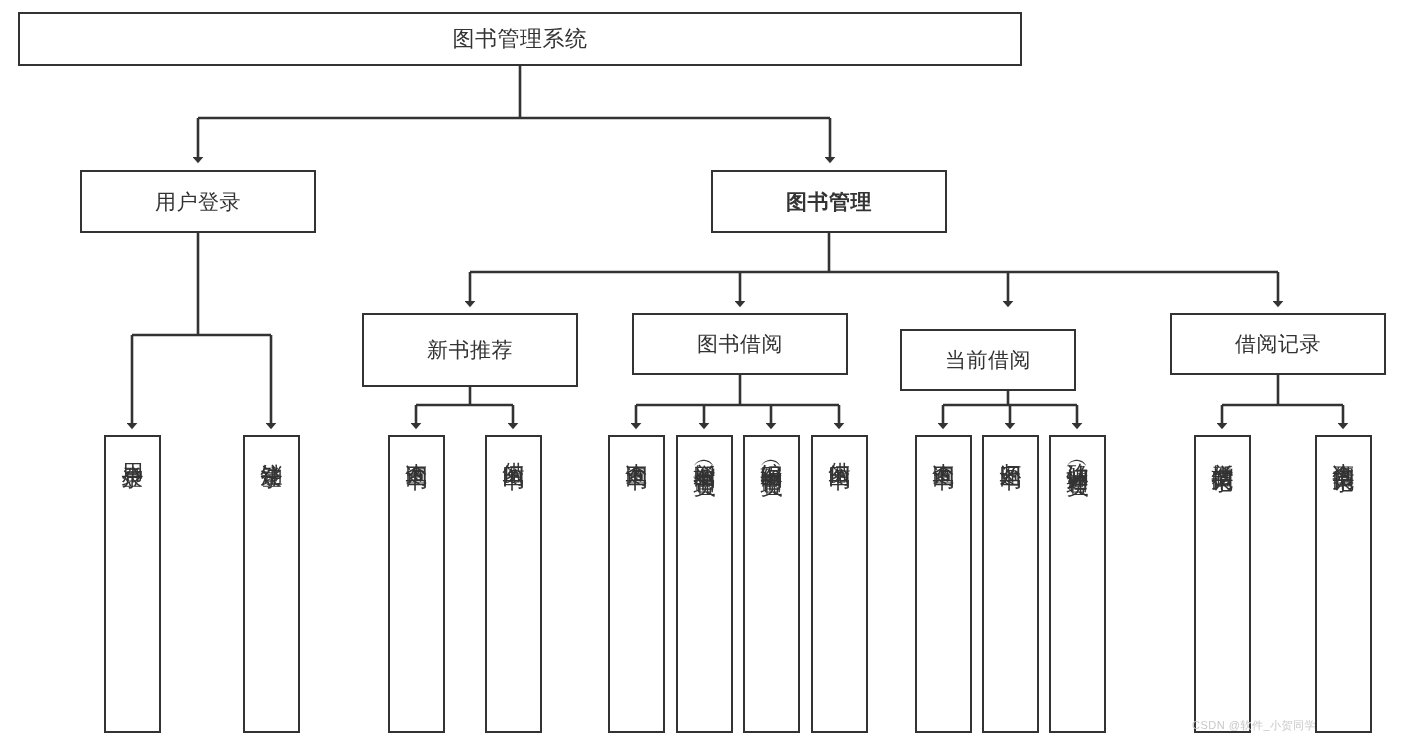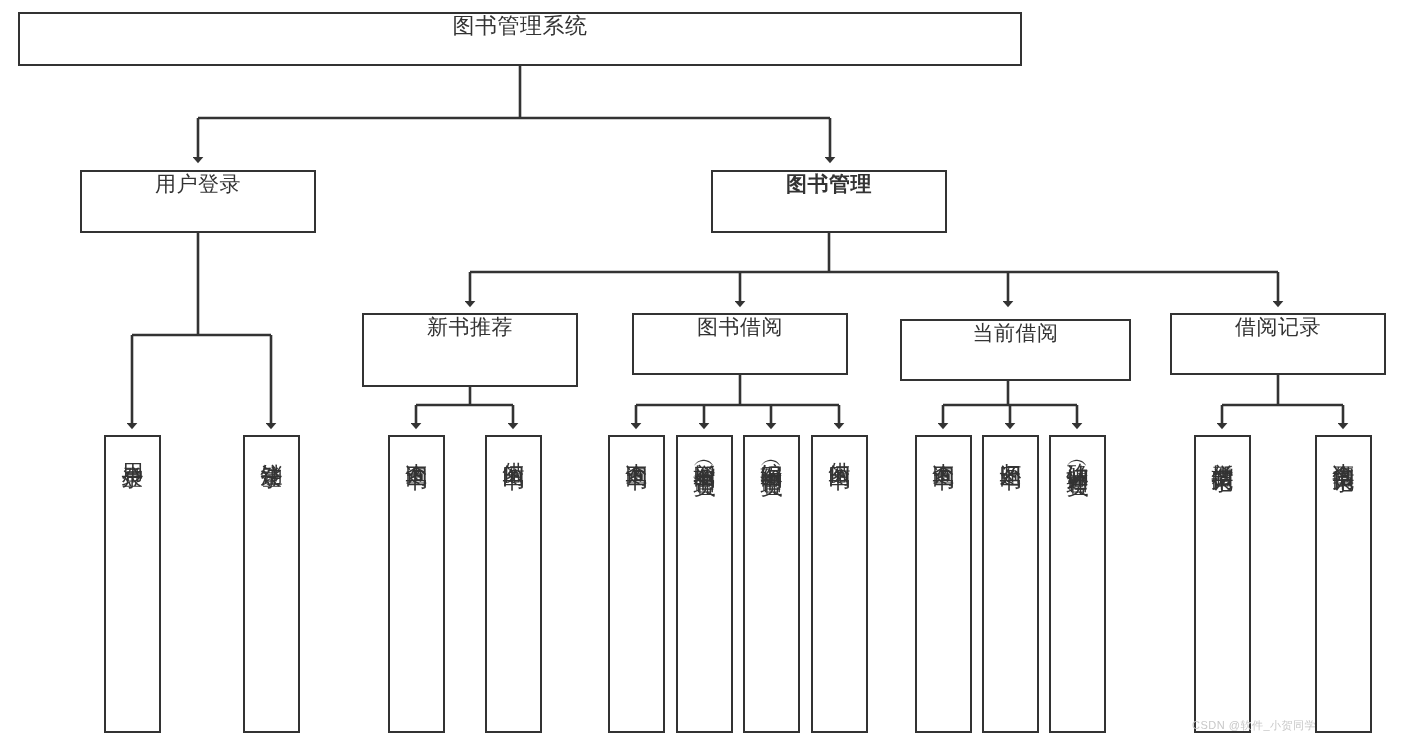--- a/index.html
+++ b/index.html
@@ -24,21 +24,21 @@
     top: 0;
     width: 1405px;
     height: 747px;
   }
   .node {
     position: absolute;
     box-sizing: border-box;
     background: #ffffff;
     border: 2px solid #333333;
     display: flex;
-    align-items: flex-start;
+    align-items: center;
     justify-content: center;
     z-index: 2;
   }
   .node-label {
     display: block;
     text-align: center;
     color: #333333;
     letter-spacing: 0.5px;
     line-height: 1.12;
     white-space: nowrap;
@@ -138,21 +138,21 @@
   <div class="node horizontal" id="node-l1-1" style="left: 711px; top: 170px; width: 236px; height: 63px; font-weight: bold;">
     <span class="node-label">图书管理</span>
   </div>
 
   <div class="node horizontal" id="node-l2-0" style="left: 362px; top: 313px; width: 216px; height: 74px;">
     <span class="node-label">新书推荐</span>
   </div>
   <div class="node horizontal" id="node-l2-1" style="left: 632px; top: 313px; width: 216px; height: 62px;">
     <span class="node-label">图书借阅</span>
   </div>
-  <div class="node horizontal" id="node-l2-2" style="left: 900px; top: 319px; width: 231px; height: 62px;">
+  <div class="node horizontal" id="node-l2-2" style="left: 900px; top: 329px; width: 176px; height: 62px;">
     <span class="node-label">当前借阅</span>
   </div>
   <div class="node horizontal" id="node-l2-3" style="left: 1170px; top: 313px; width: 216px; height: 62px;">
     <span class="node-label">借阅记录</span>
   </div>
 
   <div class="node vertical" id="node-leaf-0" style="left: 104px; top: 435px; width: 57px; height: 298px;">
     <span class="node-label">用户登录</span>
   </div>
   <div class="node vertical" id="node-leaf-1" style="left: 243px; top: 435px; width: 57px; height: 298px;">

